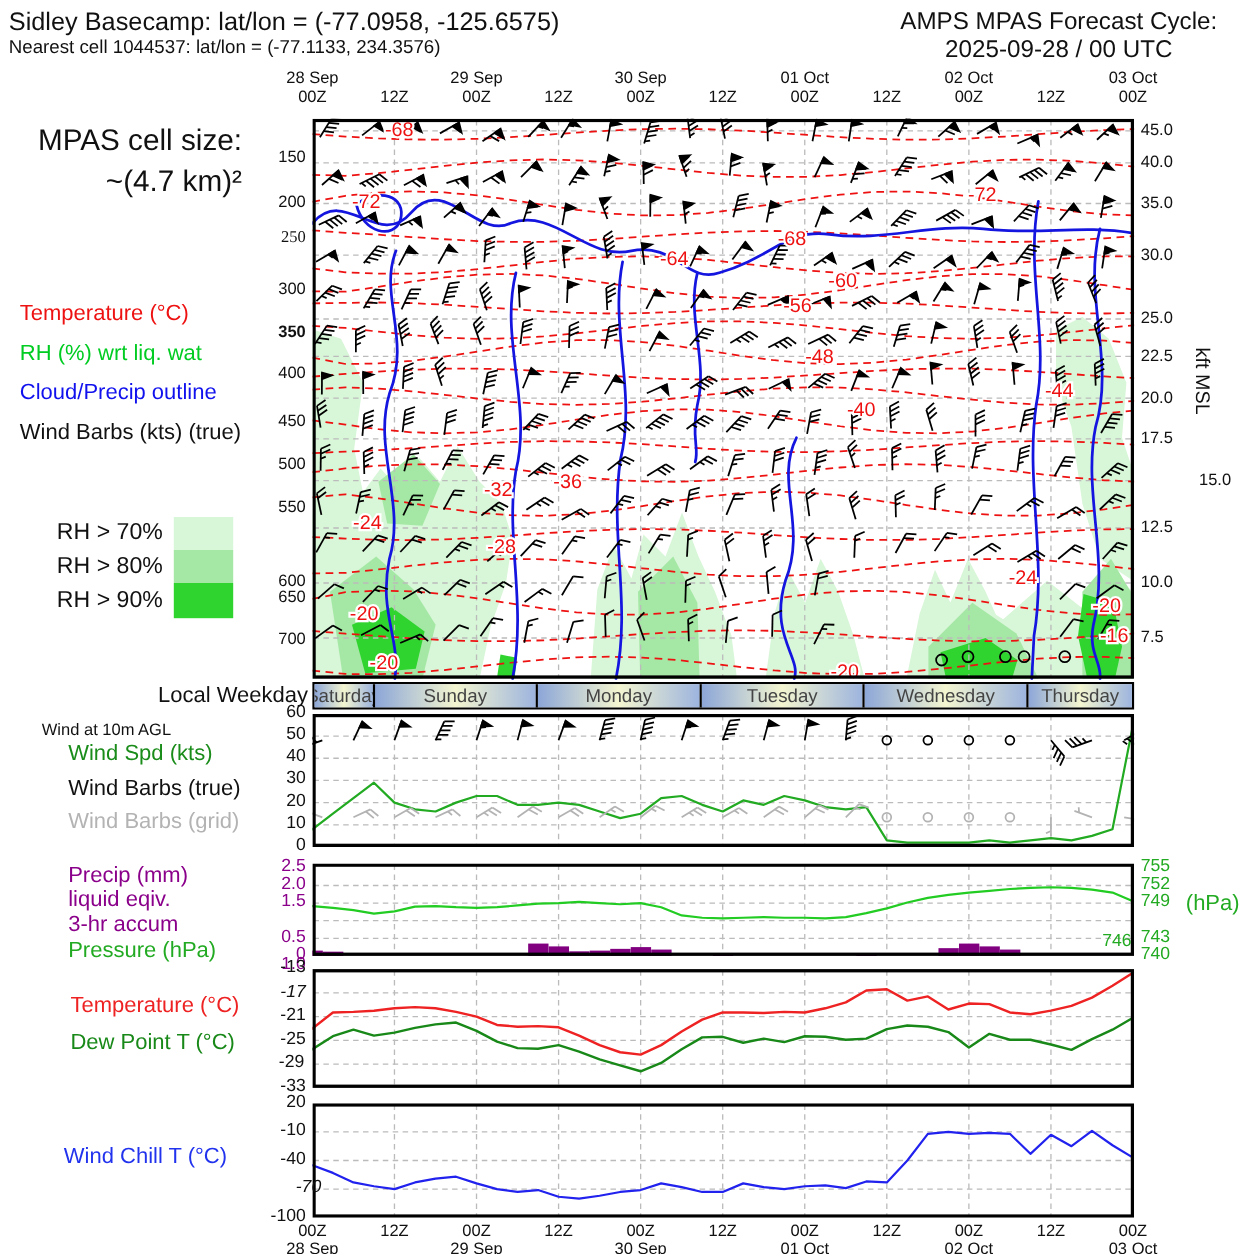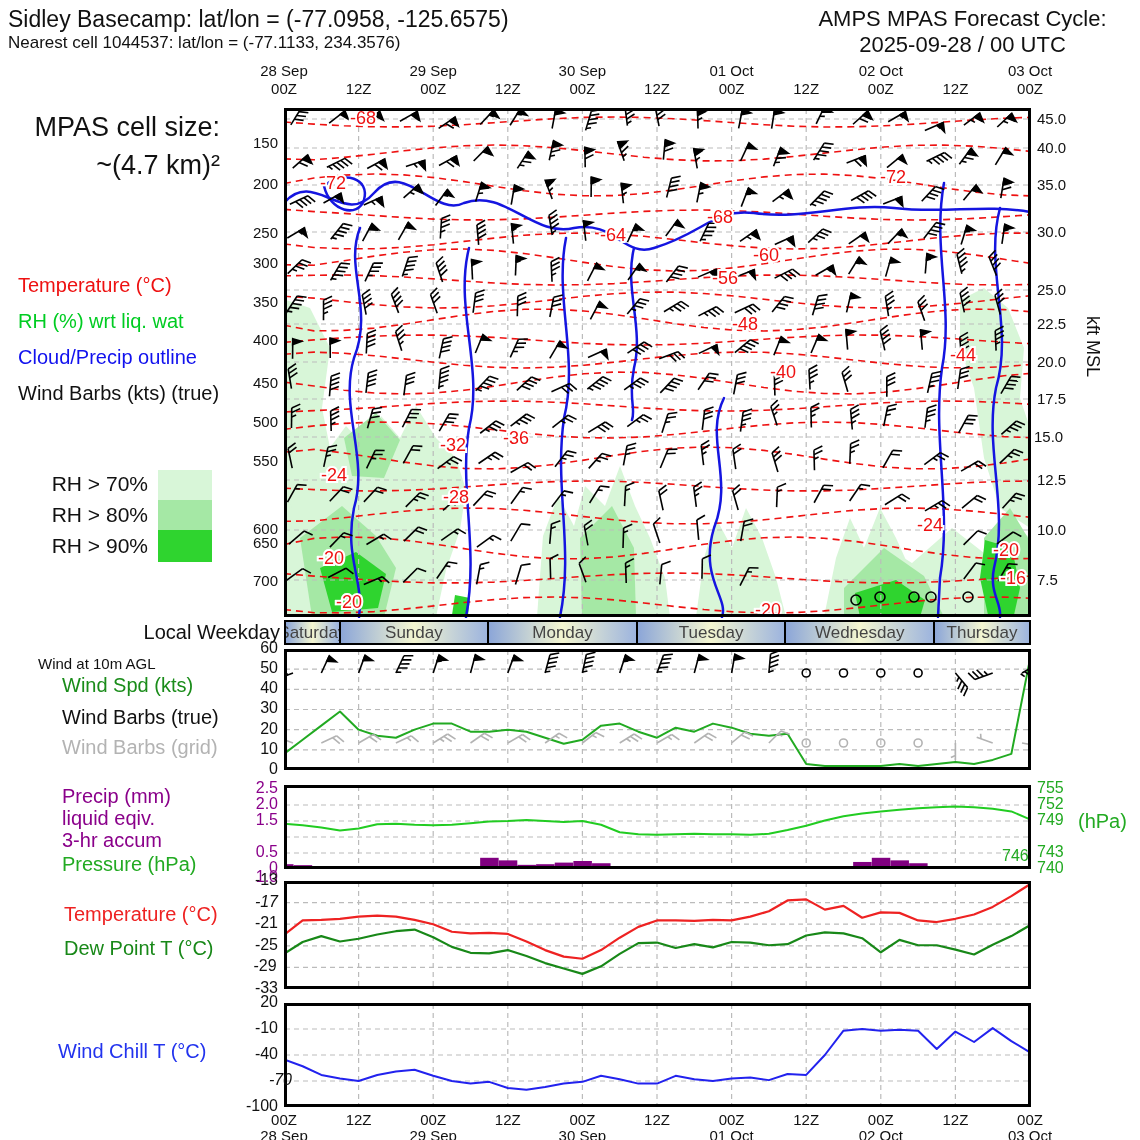--- a/index.html
+++ b/index.html
@@ -1971,39 +1971,39 @@
       <line x1="1" y1="26" x2="746" y2="26" stroke="#bbb" stroke-width="1.2" stroke-dasharray="5 4"></line>
       <line x1="1" y1="52" x2="746" y2="52" stroke="#bbb" stroke-width="1.2" stroke-dasharray="5 4"></line>
       <line x1="1" y1="78" x2="746" y2="78" stroke="#bbb" stroke-width="1.2" stroke-dasharray="5 4"></line>
       <polyline points="0,56.33355 18.650000000000002,63.26691 37.300000000000004,71.93361 55.949999999999996,75.40029 74.60000000000001,78.00030000000001 93.25,71.93361 111.89999999999999,68.46693 130.54999999999998,66.73359 149.20000000000002,72.80028 167.85,78.00030000000001 186.5,80.60031000000001 205.15,78.86697000000001 223.79999999999998,84.93366 242.45000000000002,86.667 261.09999999999997,84.06699 279.75,80.60031000000001 298.40000000000003,78.86697000000001 317.05,72.80028 335.7,76.26696000000001 354.34999999999997,80.60031000000001 373,80.60031000000001 391.65000000000003,72.80028 410.3,76.26696000000001 428.95,78.00030000000001 447.59999999999997,75.40029 466.25,74.53362 484.90000000000003,77.13363000000001 503.55,71.06694 522.1999999999999,71.93361 540.85,52.00020000000001 559.5,27.73344 578.15,26.000100000000003 596.8000000000001,27.73344 615.4499999999999,26.866770000000002 634.1,27.73344 652.75,45.933510000000005 671.4,28.60011 690.0500000000001,39.000150000000005 708.6999999999999,25.13343 727.35,38.133480000000006 746,49.40019" fill="none" stroke="#2222ee" stroke-width="2" stroke-linejoin="round" stroke-linecap="round"></polyline>
       <rect x="1.5" y="1.5" width="744" height="101" fill="none" stroke="#000" stroke-width="3"></rect>
     </svg>
   </div>
 <div id="labels">
     <div class="abs tick r" style="left: 228px; top: 134px; width: 50px;">150</div>
     <div class="abs tick r" style="left: 228px; top: 175px; width: 50px;">200</div>
-    <div class="abs tick r" style="left: 228px; top: 224px; width: 50px;">250</div>
+    <div class="abs tick r" style="left: 228px; top: 208px; width: 50px; font-family: Liberation Serif, serif;">250</div>
     <div class="abs tick r" style="left: 228px; top: 254px; width: 50px;">300</div>
-    <div class="abs tick r" style="left: 228px; top: 293px; width: 50px;">350</div>
+    <div class="abs tick r" style="left: 228px; top: 293px; width: 50px; font-weight: bold;">350</div>
     <div class="abs tick r" style="left: 228px; top: 331px; width: 50px;">400</div>
     <div class="abs tick r" style="left: 228px; top: 374px; width: 50px;">450</div>
     <div class="abs tick r" style="left: 228px; top: 413px; width: 50px;">500</div>
     <div class="abs tick r" style="left: 228px; top: 452px; width: 50px;">550</div>
     <div class="abs tick r" style="left: 228px; top: 520px; width: 50px;">600</div>
     <div class="abs tick r" style="left: 228px; top: 534px; width: 50px;">650</div>
     <div class="abs tick r" style="left: 228px; top: 572px; width: 50px;">700</div>
     <div class="abs tick" style="left: 1037px; top: 110px; width: 50px;">45.0</div>
     <div class="abs tick" style="left: 1037px; top: 139px; width: 50px;">40.0</div>
     <div class="abs tick" style="left: 1037px; top: 176px; width: 50px;">35.0</div>
     <div class="abs tick" style="left: 1037px; top: 223px; width: 50px;">30.0</div>
     <div class="abs tick" style="left: 1037px; top: 281px; width: 50px;">25.0</div>
     <div class="abs tick" style="left: 1037px; top: 315px; width: 50px;">22.5</div>
     <div class="abs tick" style="left: 1037px; top: 353px; width: 50px;">20.0</div>
     <div class="abs tick" style="left: 1037px; top: 390px; width: 50px;">17.5</div>
-    <div class="abs tick" style="left: 1034px; top: 428px; width: 50px;">15.0</div>
+    <div class="abs tick" style="left: 1090px; top: 428px; width: 50px;">15.0</div>
     <div class="abs tick" style="left: 1037px; top: 471px; width: 50px;">12.5</div>
     <div class="abs tick" style="left: 1037px; top: 521px; width: 50px;">10.0</div>
     <div class="abs tick" style="left: 1037px; top: 571px; width: 50px;">7.5</div>
     <div class="abs tick c" style="left: 254px; top: 80px; width: 60px;">00Z</div>
     <div class="abs tick c" style="left: 328.6px; top: 80px; width: 60px;">12Z</div>
     <div class="abs tick c" style="left: 403.2px; top: 80px; width: 60px;">00Z</div>
     <div class="abs tick c" style="left: 477.8px; top: 80px; width: 60px;">12Z</div>
     <div class="abs tick c" style="left: 552.4px; top: 80px; width: 60px;">00Z</div>
     <div class="abs tick c" style="left: 627px; top: 80px; width: 60px;">12Z</div>
     <div class="abs tick c" style="left: 701.6px; top: 80px; width: 60px;">00Z</div>

